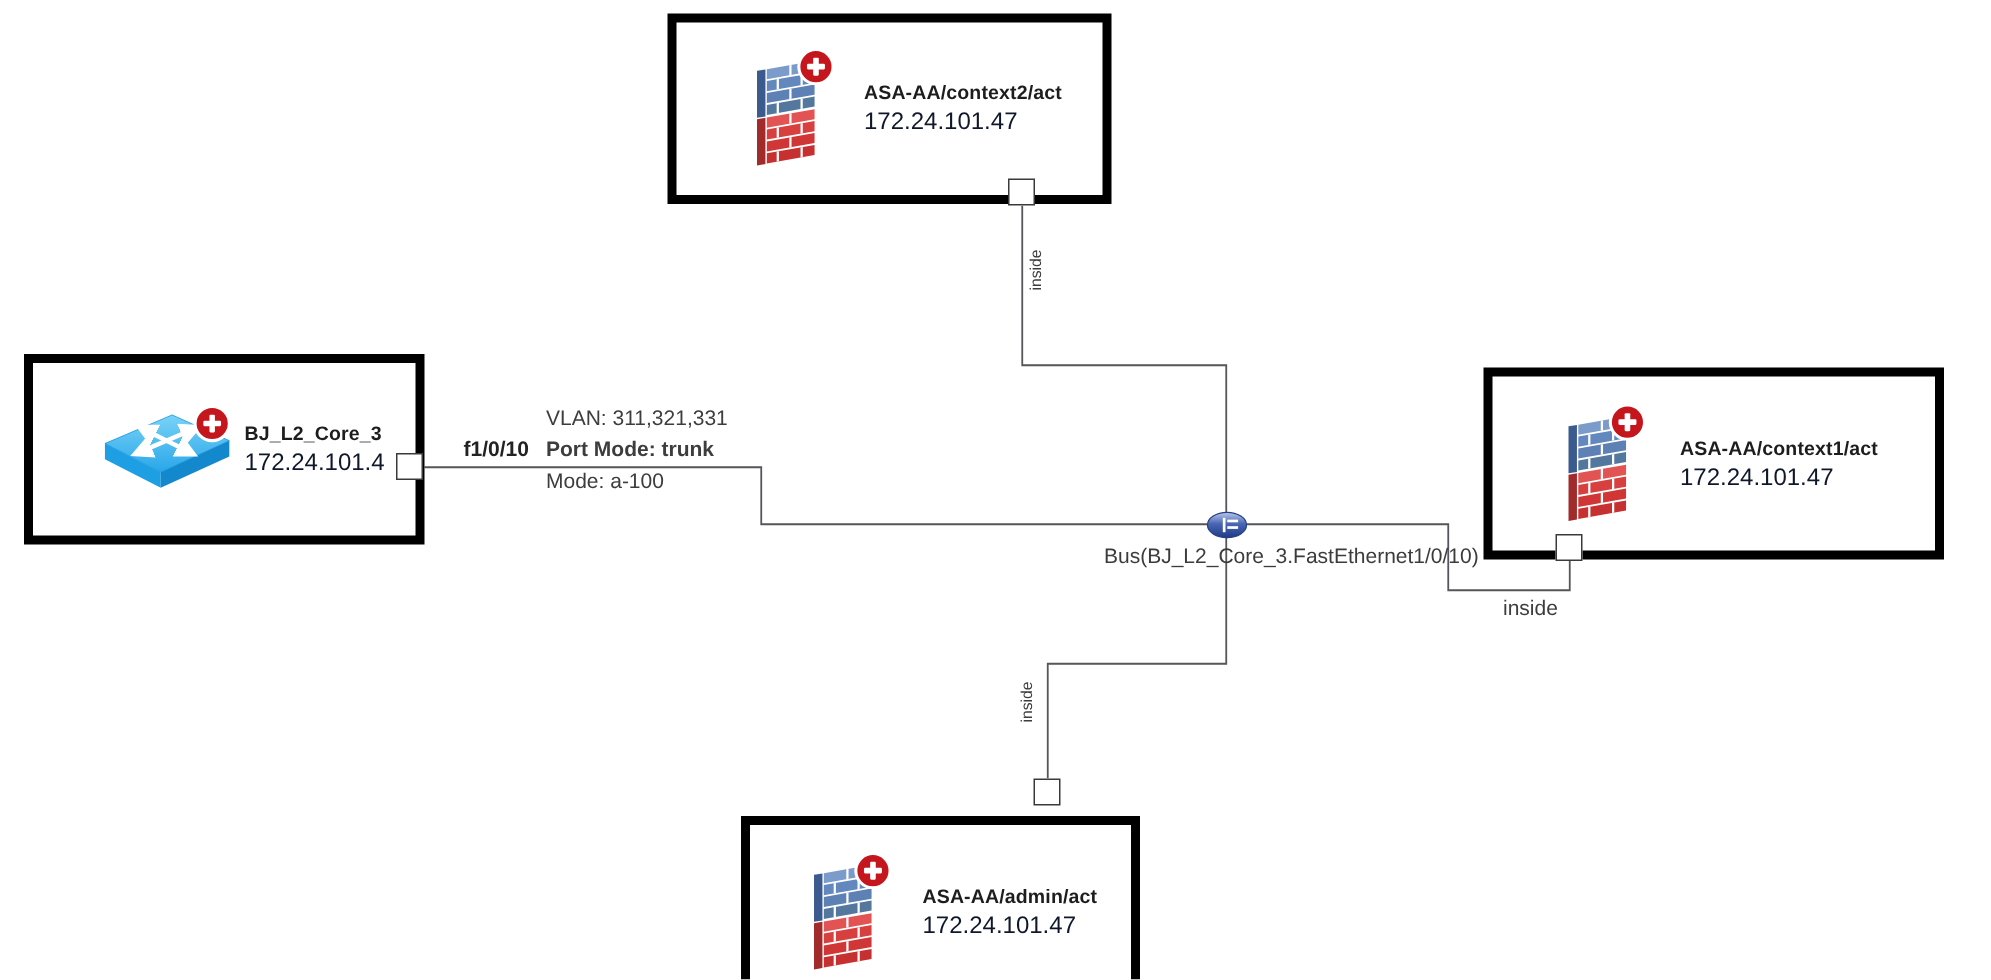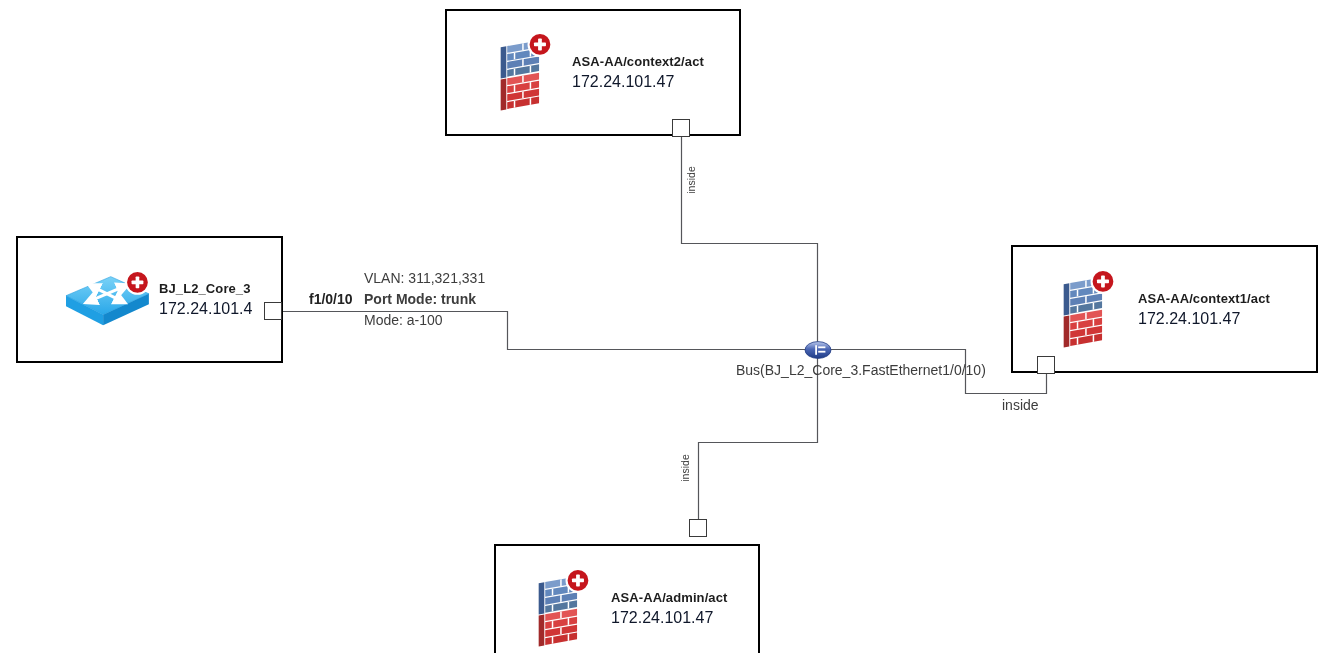--- a/index.html
+++ b/index.html
@@ -5,25 +5,25 @@
   * { margin:0; padding:0; box-sizing:border-box; }
   html,body { background:#ffffff; }
   body { font-family:"Liberation Sans","DejaVu Sans",sans-serif; }
   .canvas { position:relative; width:1327px; height:653px; background:#ffffff; overflow:hidden; }
 
   
   .links-layer { position:absolute; left:0; top:0; width:1327px; height:653px; z-index:1; }
   .links-layer path { fill:none; stroke:#55565a; stroke-width:1.2; }
 
   
-  .device-box { position:absolute; background:#ffffff; border:2px solid #000000; z-index:2;
+  .device-box { position:absolute; background:#ffffff; border:6px solid #000000; z-index:2;
                 display:flex; align-items:center; }
   .box-context2 { left:445px; top:9px;   width:296px; height:127px; padding-left:49px; gap:18px; }
   .box-switch   { left:16px;  top:222px; width:267px; height:127px; padding-left:38px; gap:3px;margin-top:14px;  }
-  .box-context1 { left:1011px;top:245px; width:307px; height:128px; padding-left:46px; gap:21px; }
+  .box-context1 { left:989px;top:245px; width:307px; height:128px; padding-left:46px; gap:21px; }
   .box-admin    { left:494px; top:520px; width:266px; height:128px; padding-left:38px; gap:19px;margin-top:24px; }
 
   .dev-text { display:flex; flex-direction:column; }
   .dev-name { font-size:13px; font-weight:700; color:#1d1d1d; letter-spacing:.1px; margin-bottom:4px; }
   .dev-ip   { font-size:16px; color:#0f172a; }
 
   .dev-icon { flex:0 0 auto; }
 
   
   .port { position:absolute; width:18px; height:18px; background:#ffffff; border:1px solid #3a3a3a; z-index:3; }

